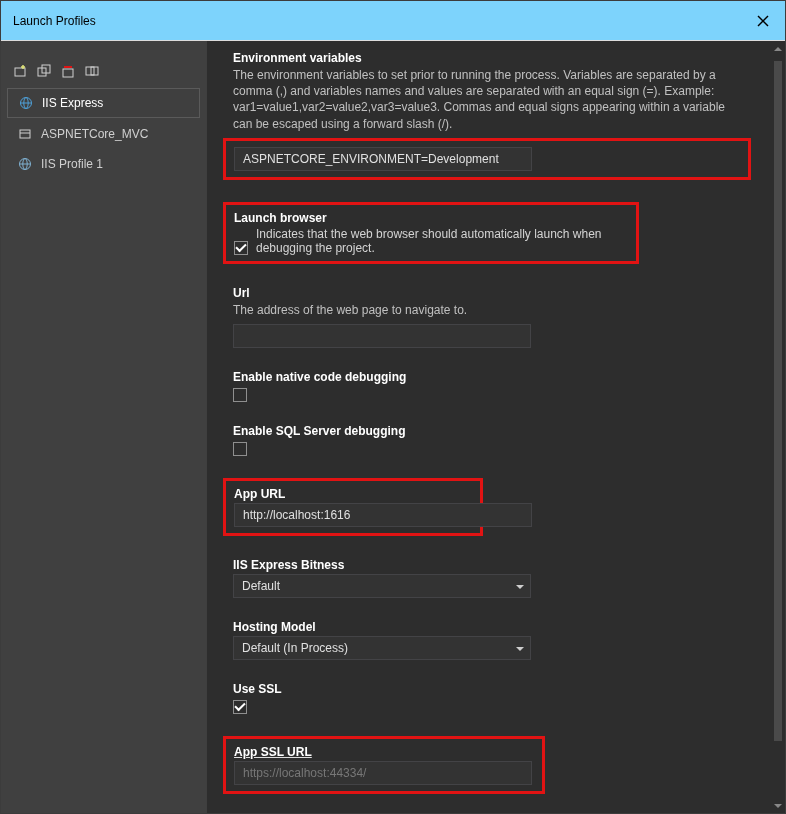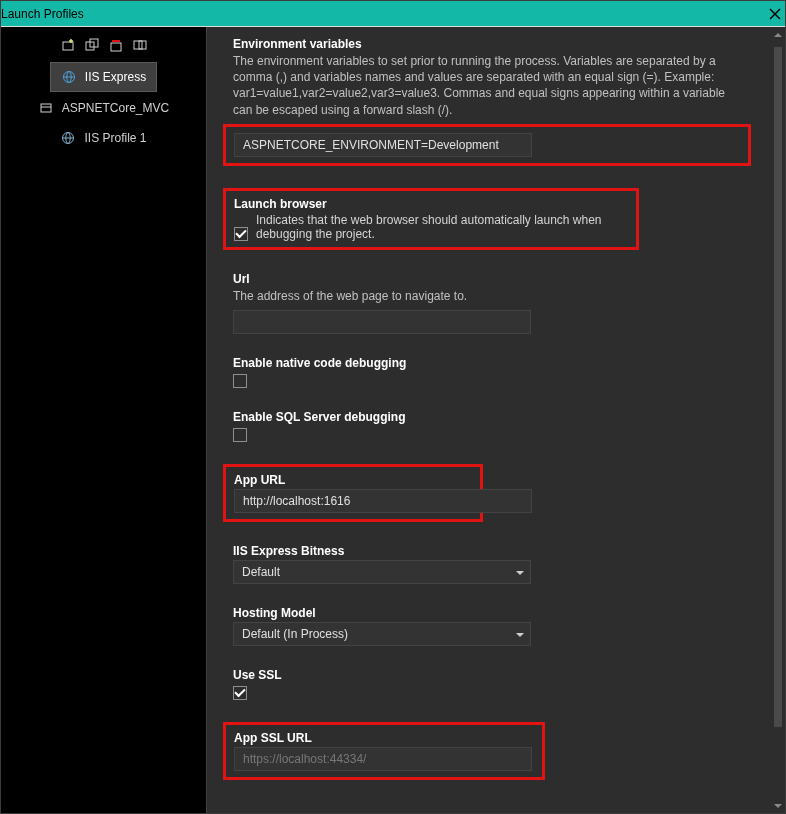--- a/index.html
+++ b/index.html
@@ -14,25 +14,25 @@
     }
     .dialog {
       width: 786px;
       height: 814px;
       background: #fff;
       display: flex;
       flex-direction: column;
       border: 1px solid #3c3c3c;
     }
     .titlebar {
-      height: 26px;
-      background: #14b8a6;
-      display: flex;
-      align-items: center;
-      padding: 0 0;
+      height: 40px;
+      background: #7dd3fc;
+      display: flex;
+      align-items: center;
+      padding: 0 12px;
       border-bottom: 1px solid #ddd;
     }
     .titlebar-text {
       color: #000;
       font-size: 12px;
       flex: 1;
     }
     .titlebar-close {
       width: 20px;
       height: 20px;
@@ -43,26 +43,25 @@
     }
     .titlebar-close svg { stroke: #000; }
     .body {
       flex: 1;
       display: flex;
       background: #2d2d2d;
       overflow: hidden;
     }
     .sidebar {
       width: 206px;
-      background: #000000;
+      background: #404040;
       border-right: 1px solid #3f3f3f;
       display: flex;
       flex-direction: column;
-      padding-top: 4px;
-      align-items: center;
+      padding-top: 16px;
     }
     .toolbar {
       display: flex;
       gap: 2px;
       padding: 4px 8px 6px 8px;
     }
     .tb-btn {
       width: 22px;
       height: 20px;
       display: flex;
@@ -335,21 +334,21 @@
           </div>
         </div>
 
         <div class="section">
           <div class="section-heading">Use SSL</div>
           <div class="checkbox-row">
             <div class="cb checked"></div>
           </div>
         </div>
 
-        <div class="section" style="margin-bottom:4px;">
+        <div class="section" style="margin-bottom:4px;text-decoration:underline;">
           <div class="highlight-box" style="width:322px;">
             <div class="section-heading">App SSL URL</div>
             <input class="textbox disabled" readonly="" value="https://localhost:44334/" style="">
           </div>
         </div>
 
       </div>
 
       <div class="scrollbar">
         <div class="scroll-arrow top">

